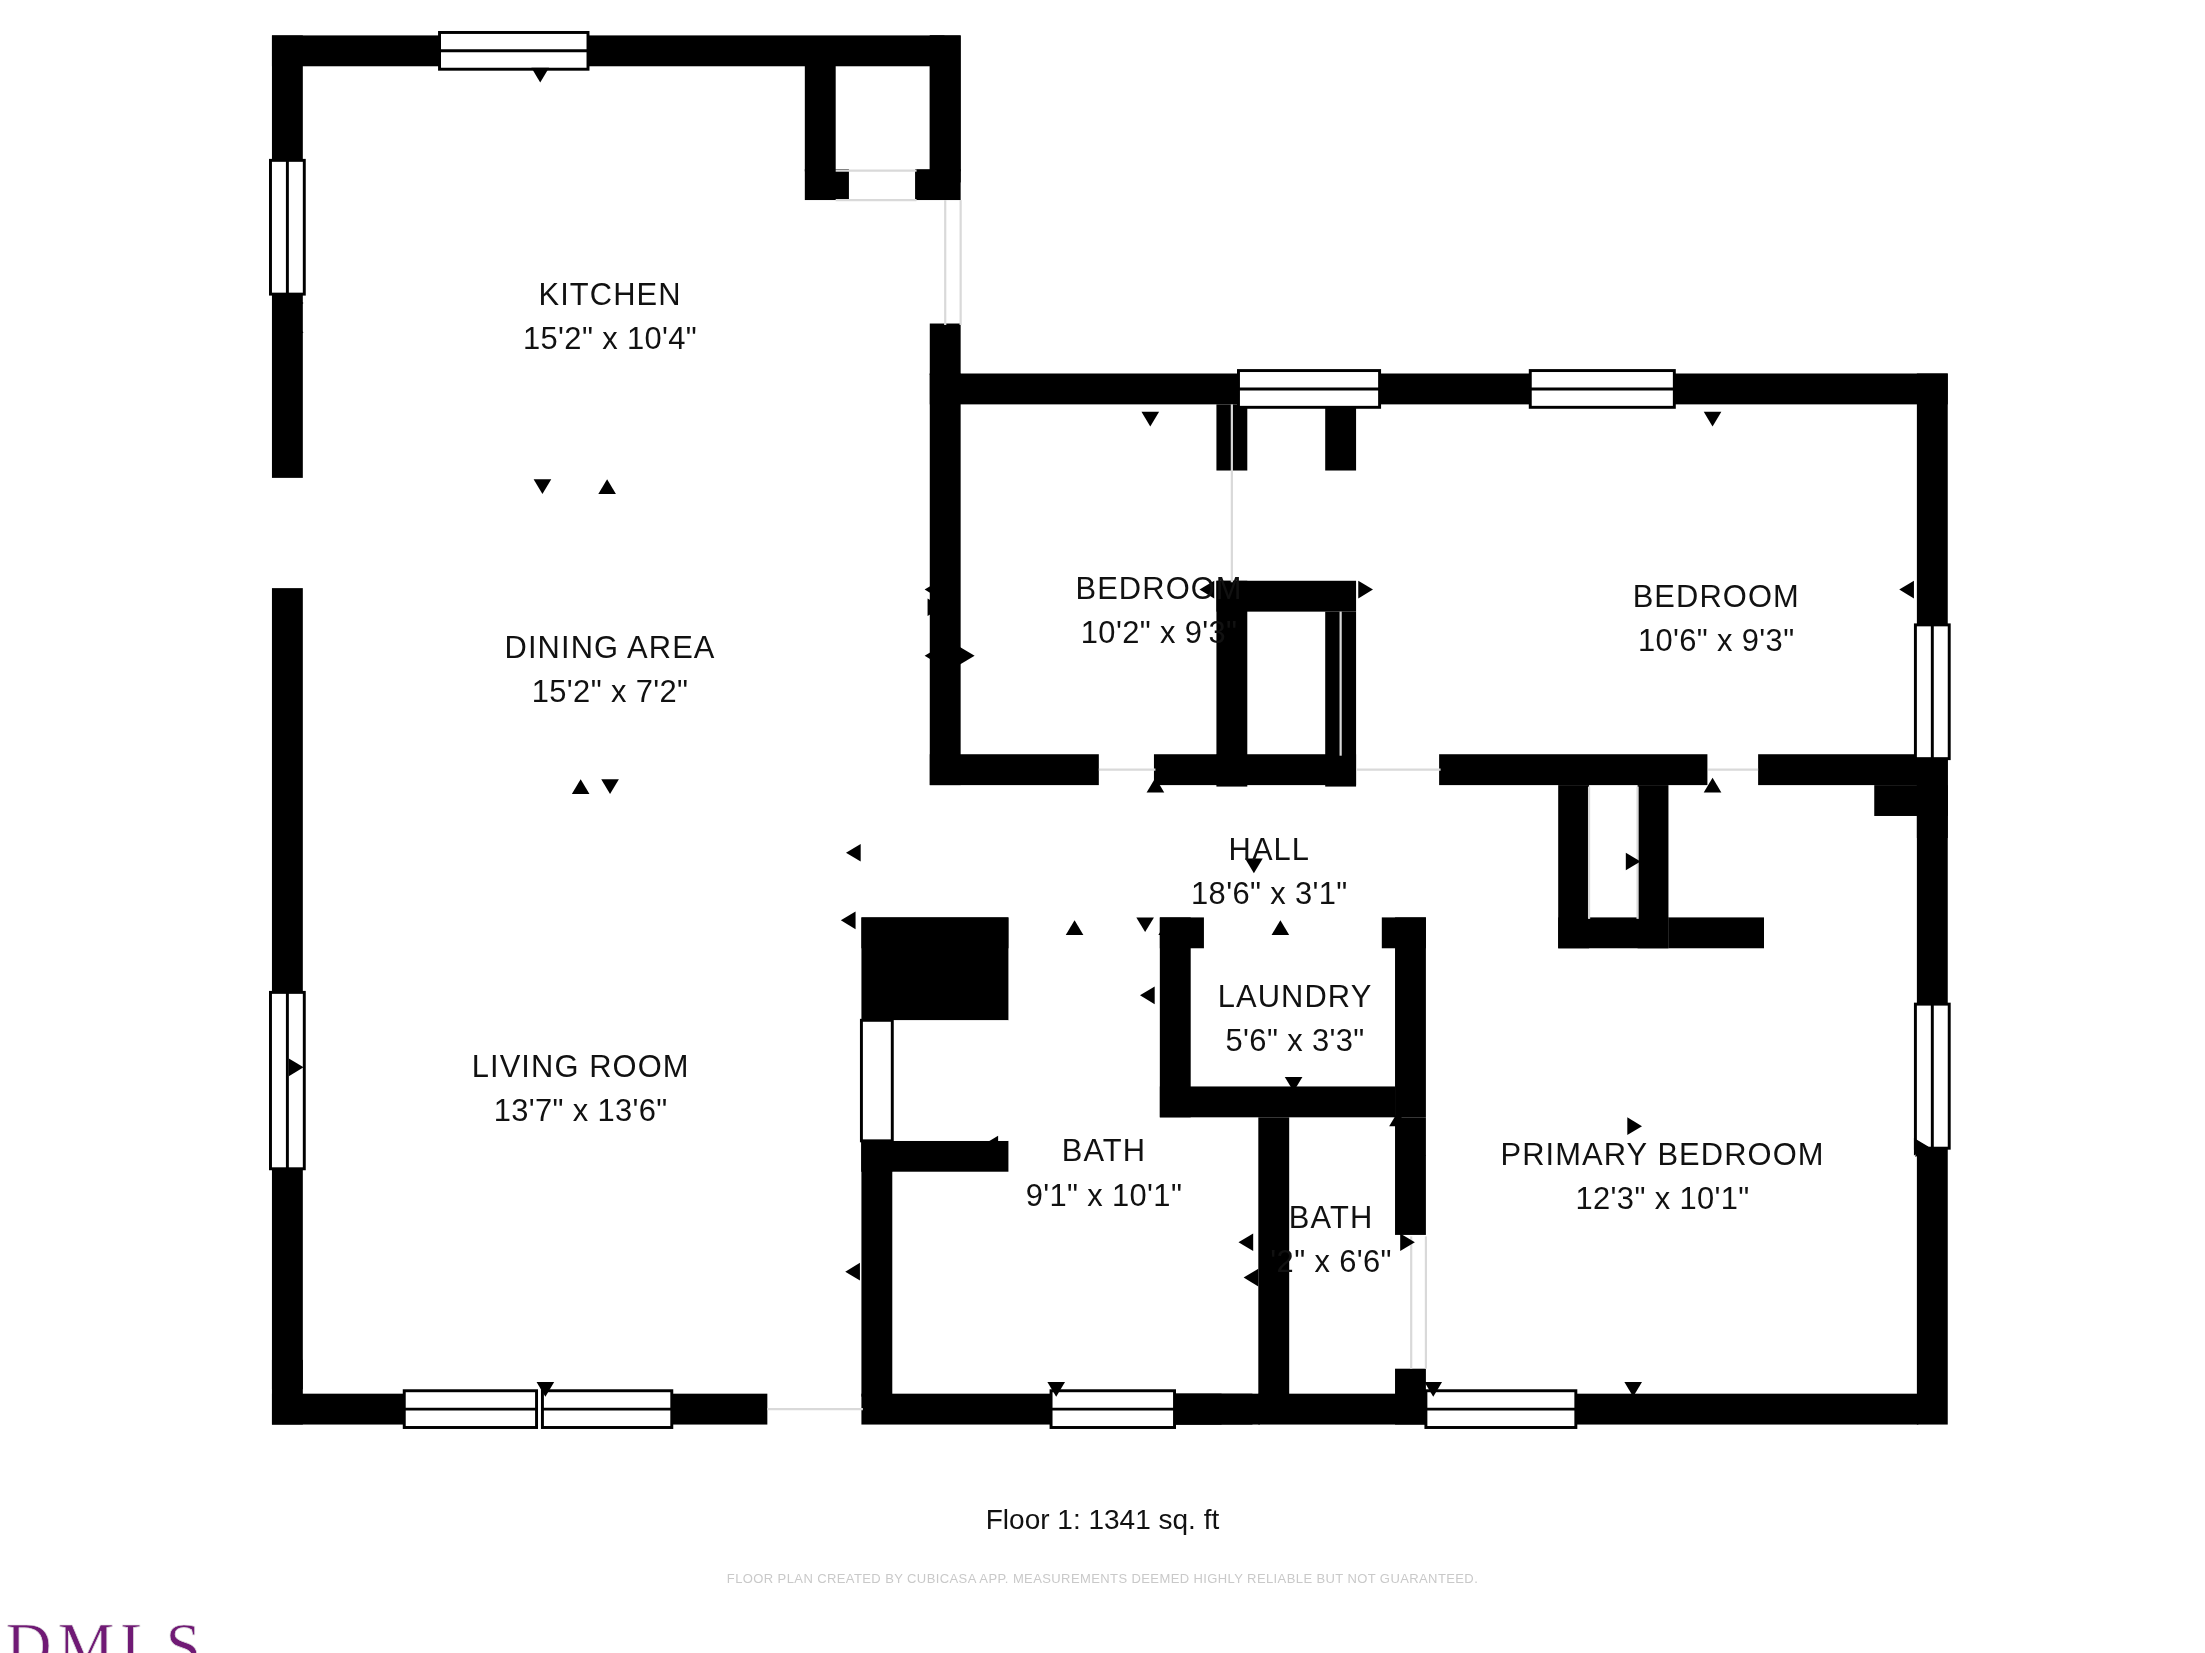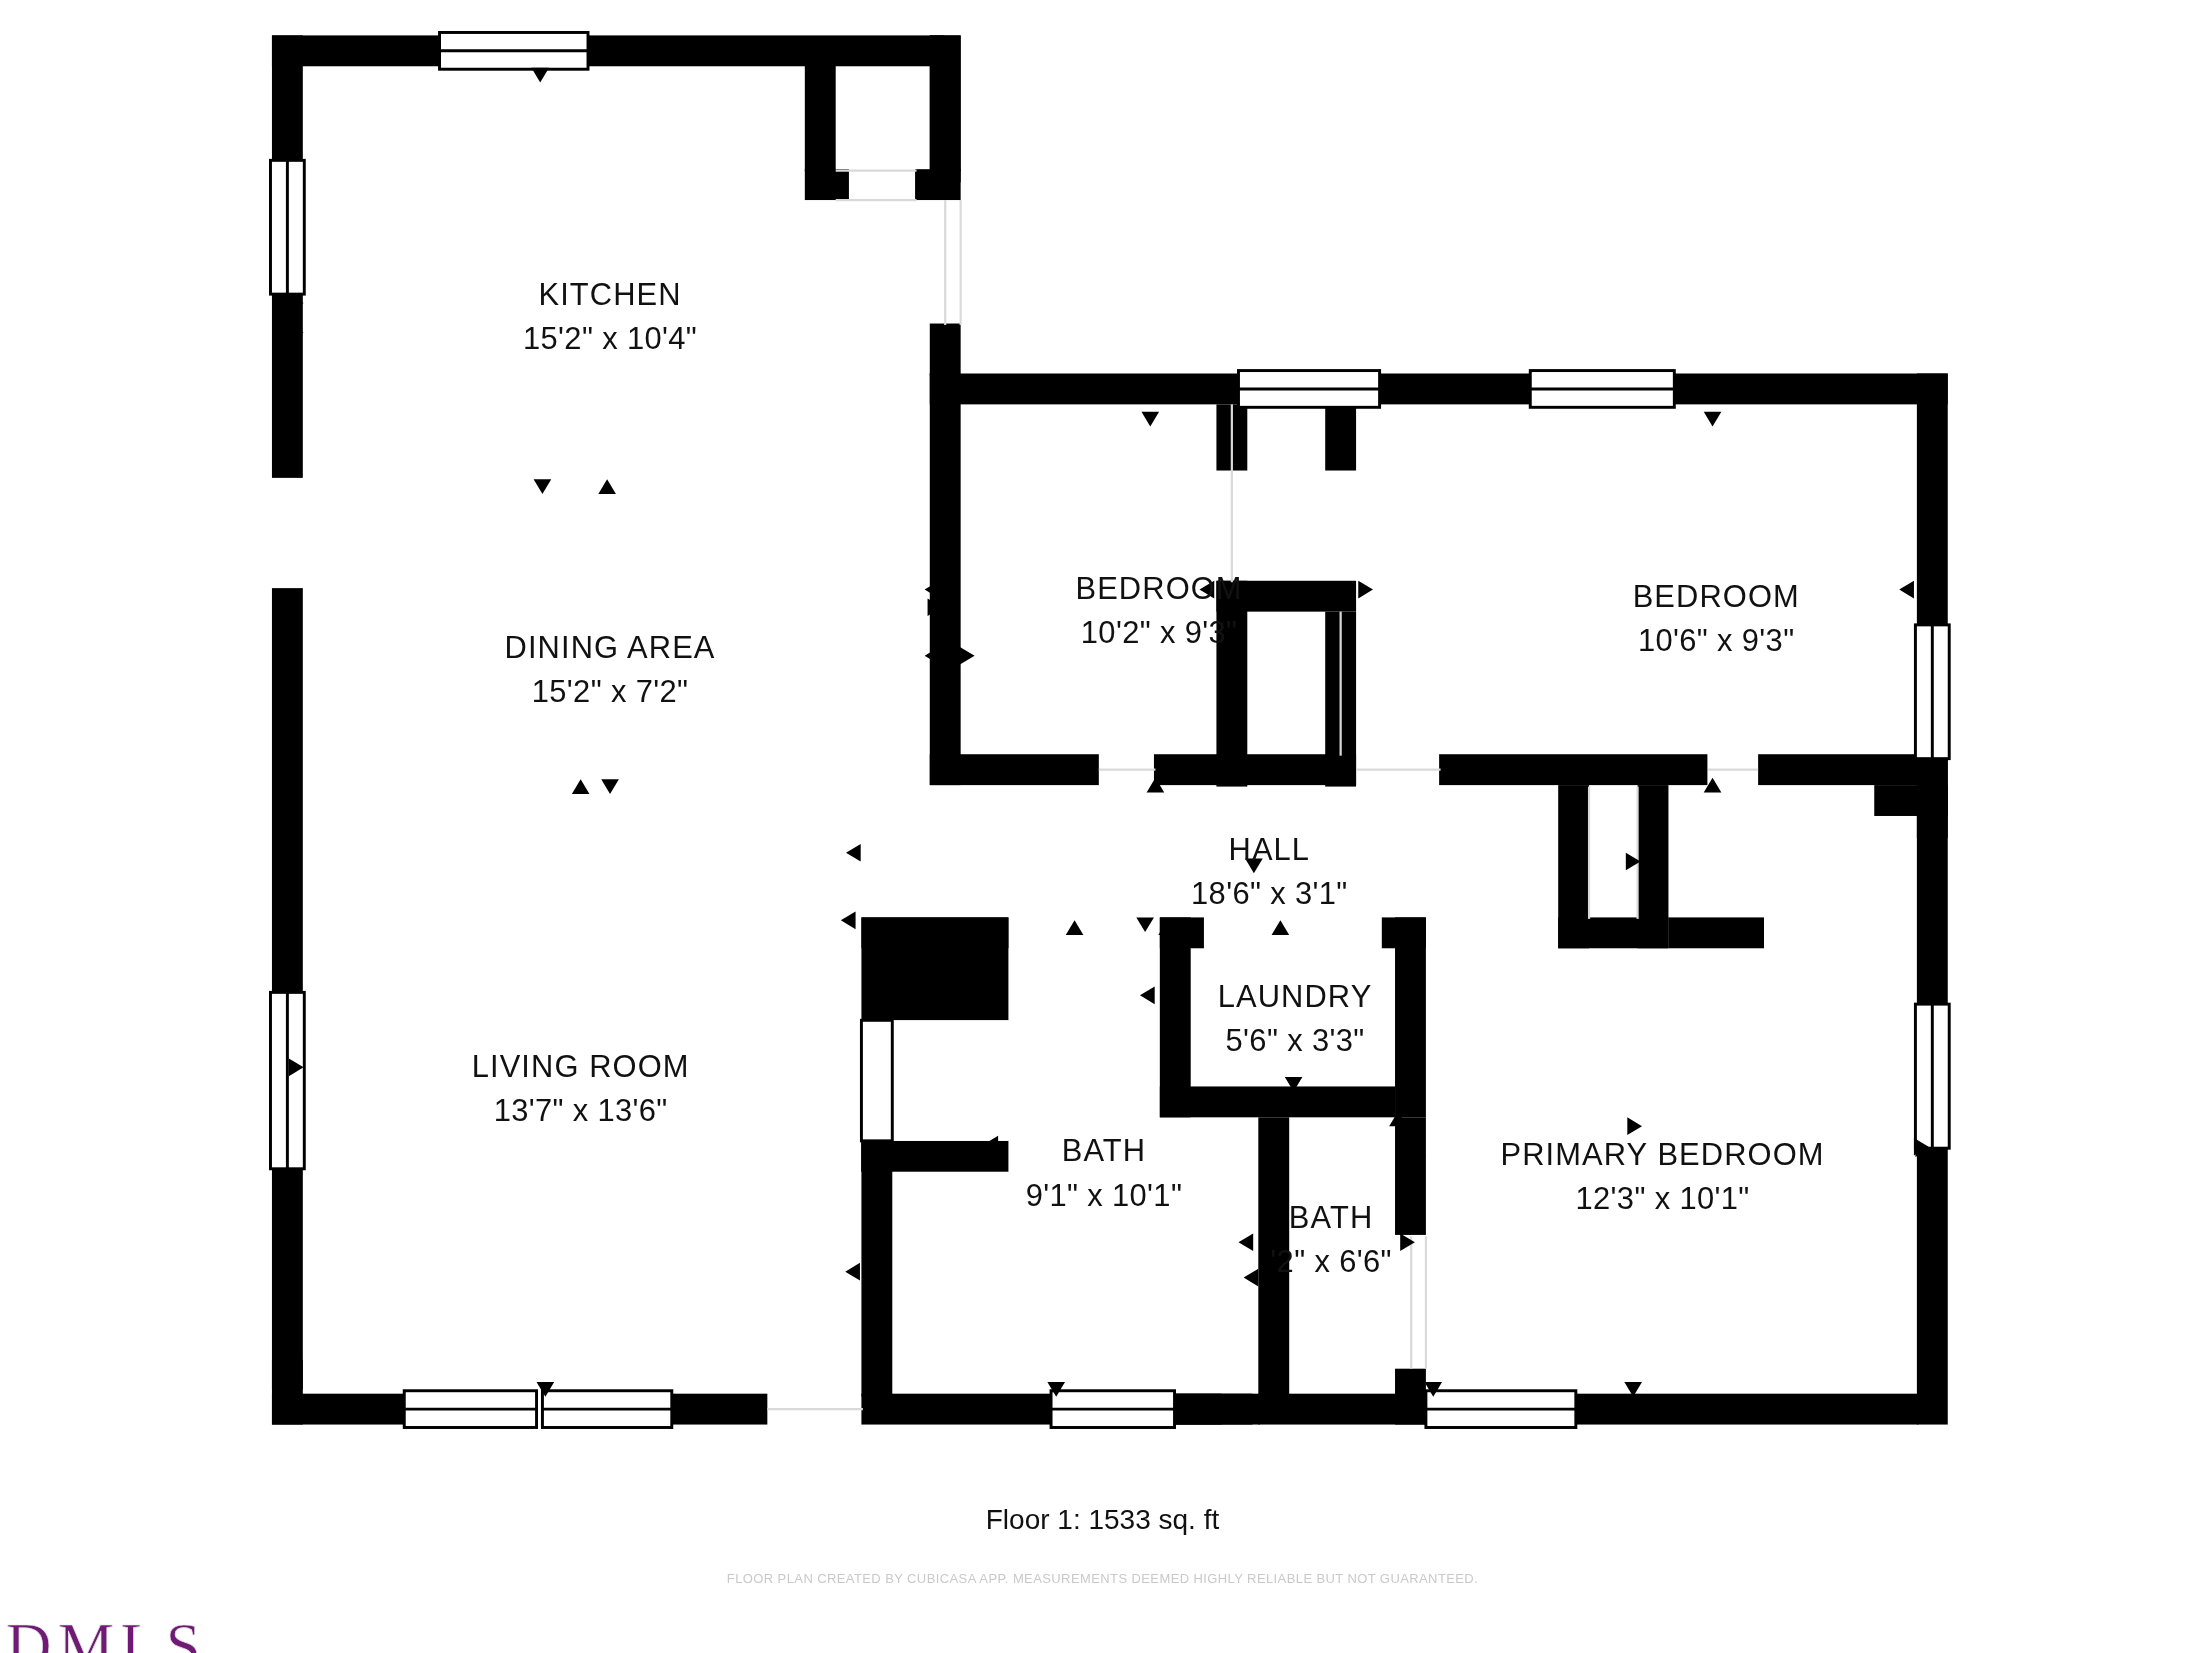--- a/index.html
+++ b/index.html
@@ -316,18 +316,18 @@
 
       <text class="room-name" x="2262" y="1585">PRIMARY BEDROOM</text>
       <text class="room-dims" x="2262" y="1645">12'3" x 10'1"</text>
     </g>
 
   </svg>
 
   <div class="watermark">DMLS</div>
 
   <div class="footer-area">
-    <div class="footer-floor">Floor 1: 1533 sq. ft</div>
+    <div class="footer-floor">Floor 1: 1341 sq. ft</div>
     <div class="footer-disclaimer">FLOOR PLAN CREATED BY CUBICASA APP. MEASUREMENTS DEEMED HIGHLY RELIABLE BUT NOT GUARANTEED.</div>
   </div>
 
 </div>
 
 
 </body></html>

